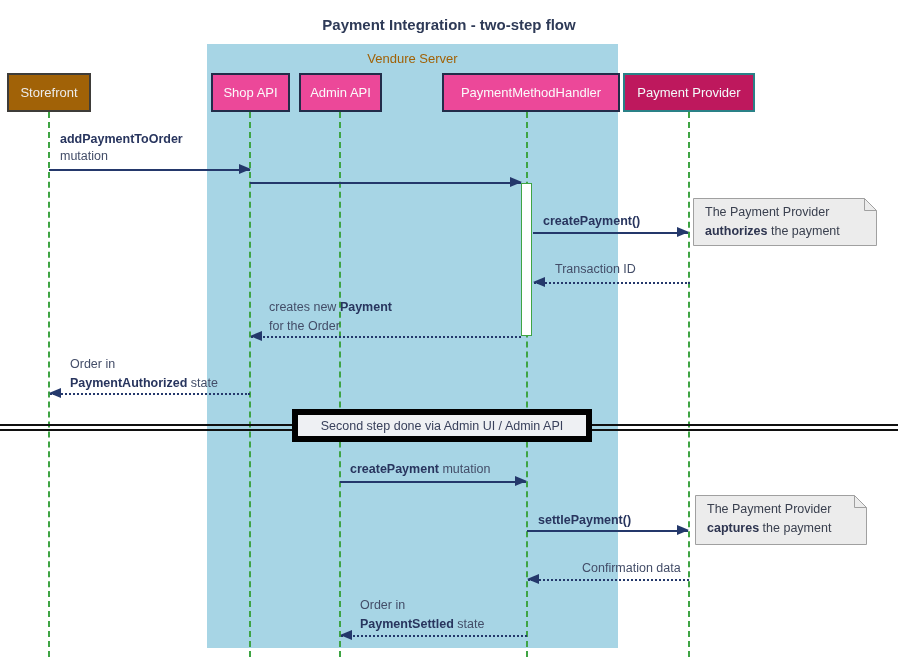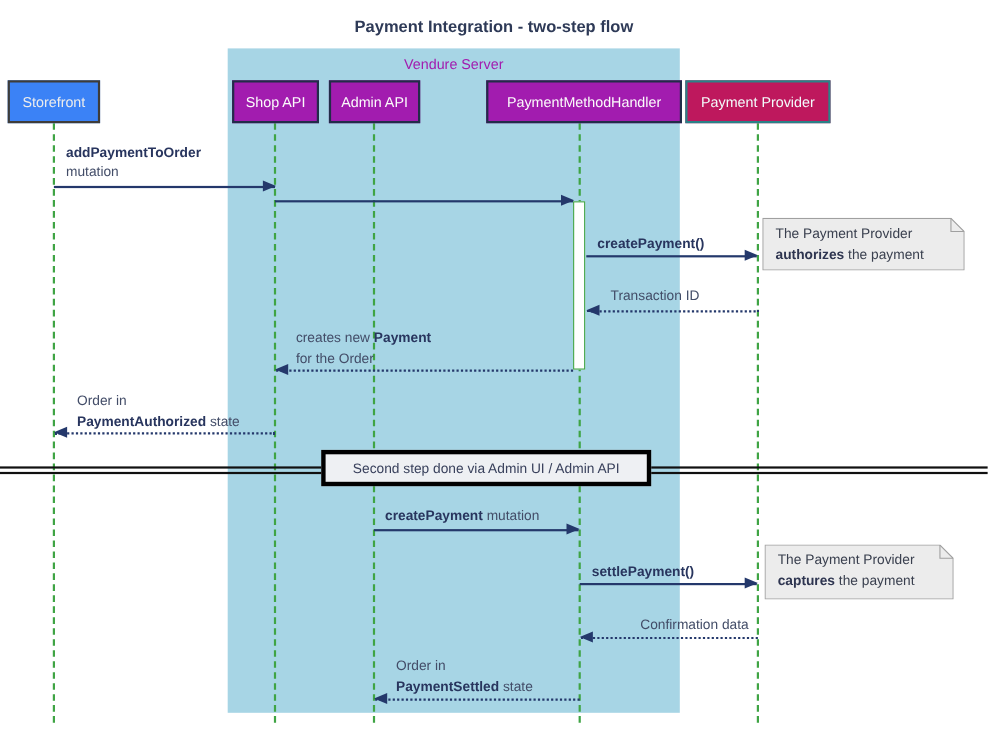--- a/index.html
+++ b/index.html
@@ -10,27 +10,27 @@
   }
   .abs { position:absolute; }
 
   
   .title { left:0; top:16px; width:898px; text-align:center;
            font-size:15px; font-weight:bold; color:#2e3a57; }
 
   
   .container-box { left:207px; top:44px; width:411px; height:604px; background:#a7d5e5; }
   .container-label { left:207px; top:51px; width:411px; text-align:center;
-                     font-size:13px; color:#a21caf; }
+                     font-size:13px; color:#a16207; }
 
   
   .participant { height:39px; display:flex; align-items:center; justify-content:center;
                  font-size:13px; box-sizing:border-box; border:2px solid; }
-  .p-gray { background:#3b82f6; border-color:#3e3c39; color:#ececec; }
-  .p-navy { background:#a21caf; border-color:#222c49; color:#fbfbfb; }
+  .p-gray { background:#a16207; border-color:#3e3c39; color:#ececec; }
+  .p-navy { background:#ec4899; border-color:#222c49; color:#fbfbfb; }
   .p-teal { background:#be185d; border-color:#2a8187; color:#f3fbfb; }
 
   
   .lifeline { top:112px; height:545px; width:0; border-left:2px dashed #3fa444; }
 
   
   .activation { left:521px; top:183px; width:11px; height:153px;
                 background:#ffffff; border:1px solid #3fa444; box-sizing:border-box; }
 
   
@@ -50,21 +50,21 @@
   
   .note { }
   .note svg { position:absolute; left:0; top:0; }
   .note .note-text { position:absolute; left:12px; top:5px; line-height:19px;
                      white-space:nowrap; color:#3a404f; }
   .note .note-text b { color:#2e3550; }
 
   
   .divider-line { left:0; width:898px; height:0; border-top:2px solid #101010; }
   .divider-box { left:292px; top:409px; width:300px; height:33px; background:#eef0f3;
-                 border:4px solid #000000; box-sizing:border-box;
+                 border:6px solid #000000; box-sizing:border-box;
                  display:flex; align-items:center; justify-content:center;
                  color:#39415c; font-size:12.5px; }
 </style>
 </head>
 <body>
 
 <div id="stage">
 
   <div class="abs title">Payment Integration - two-step flow</div>
 

